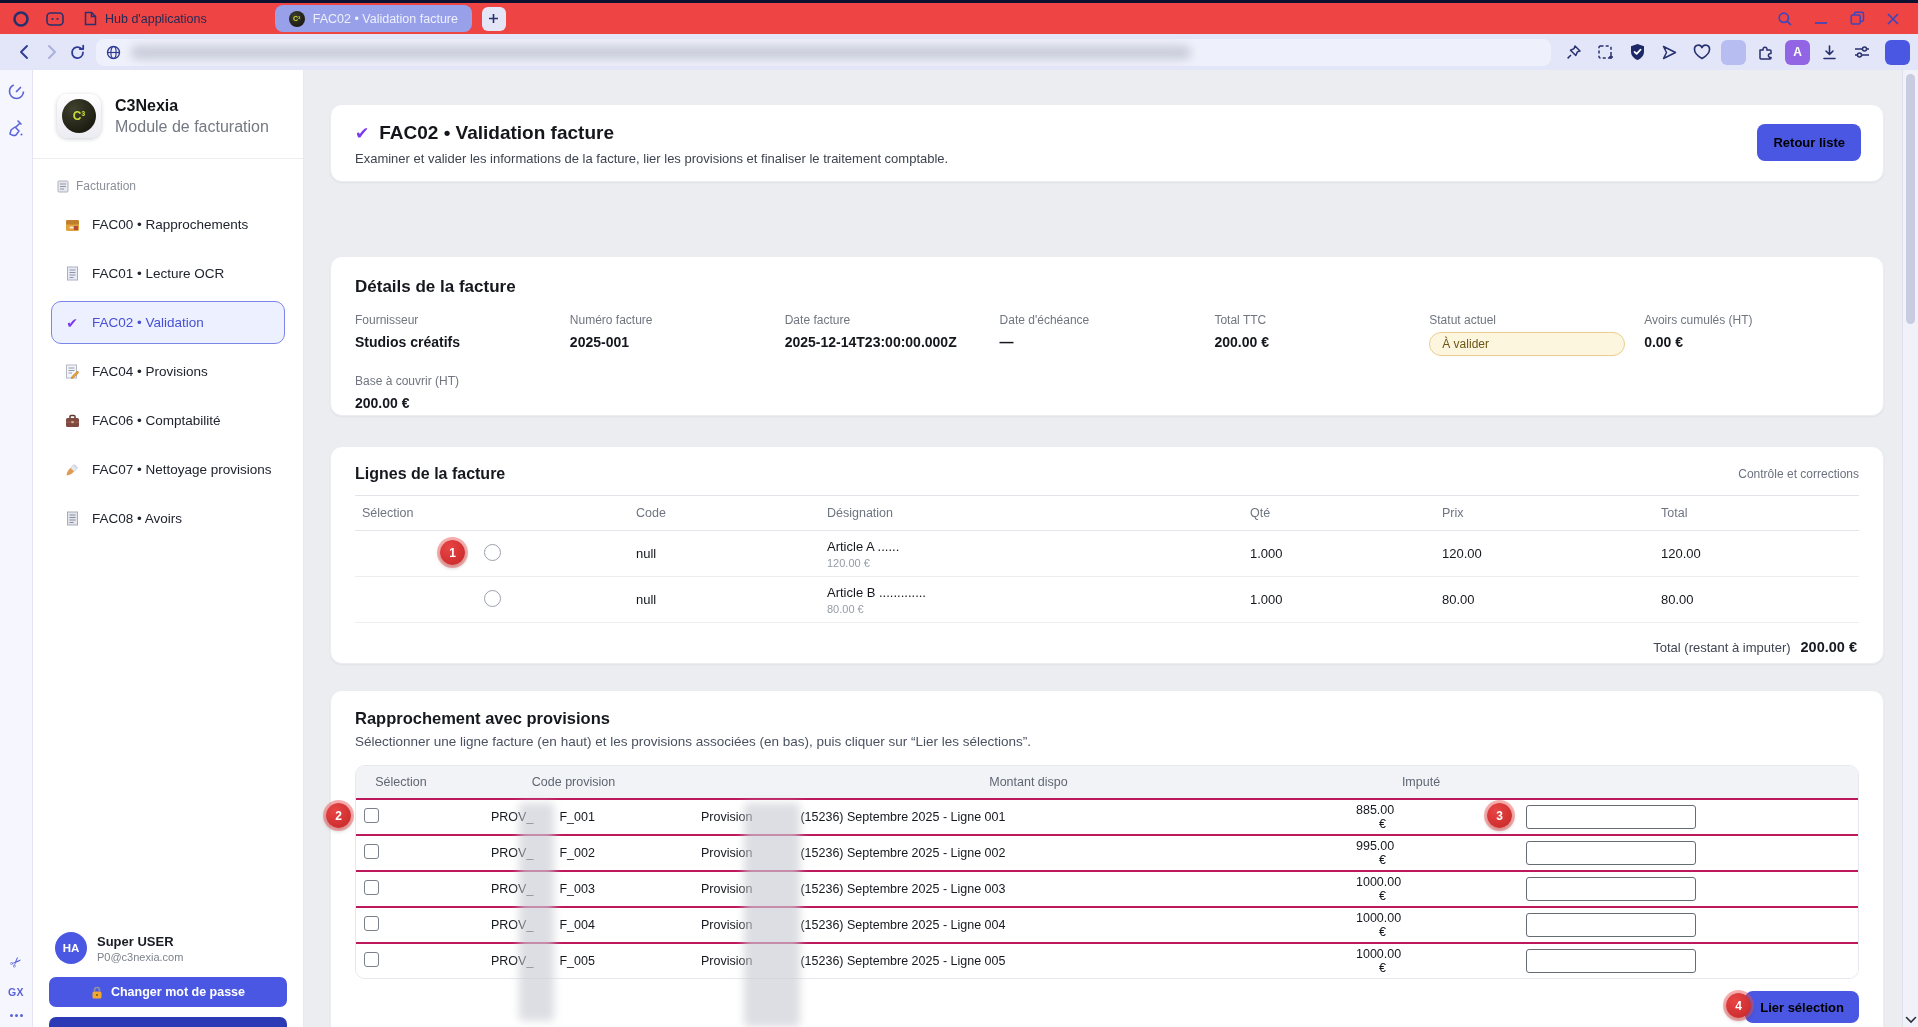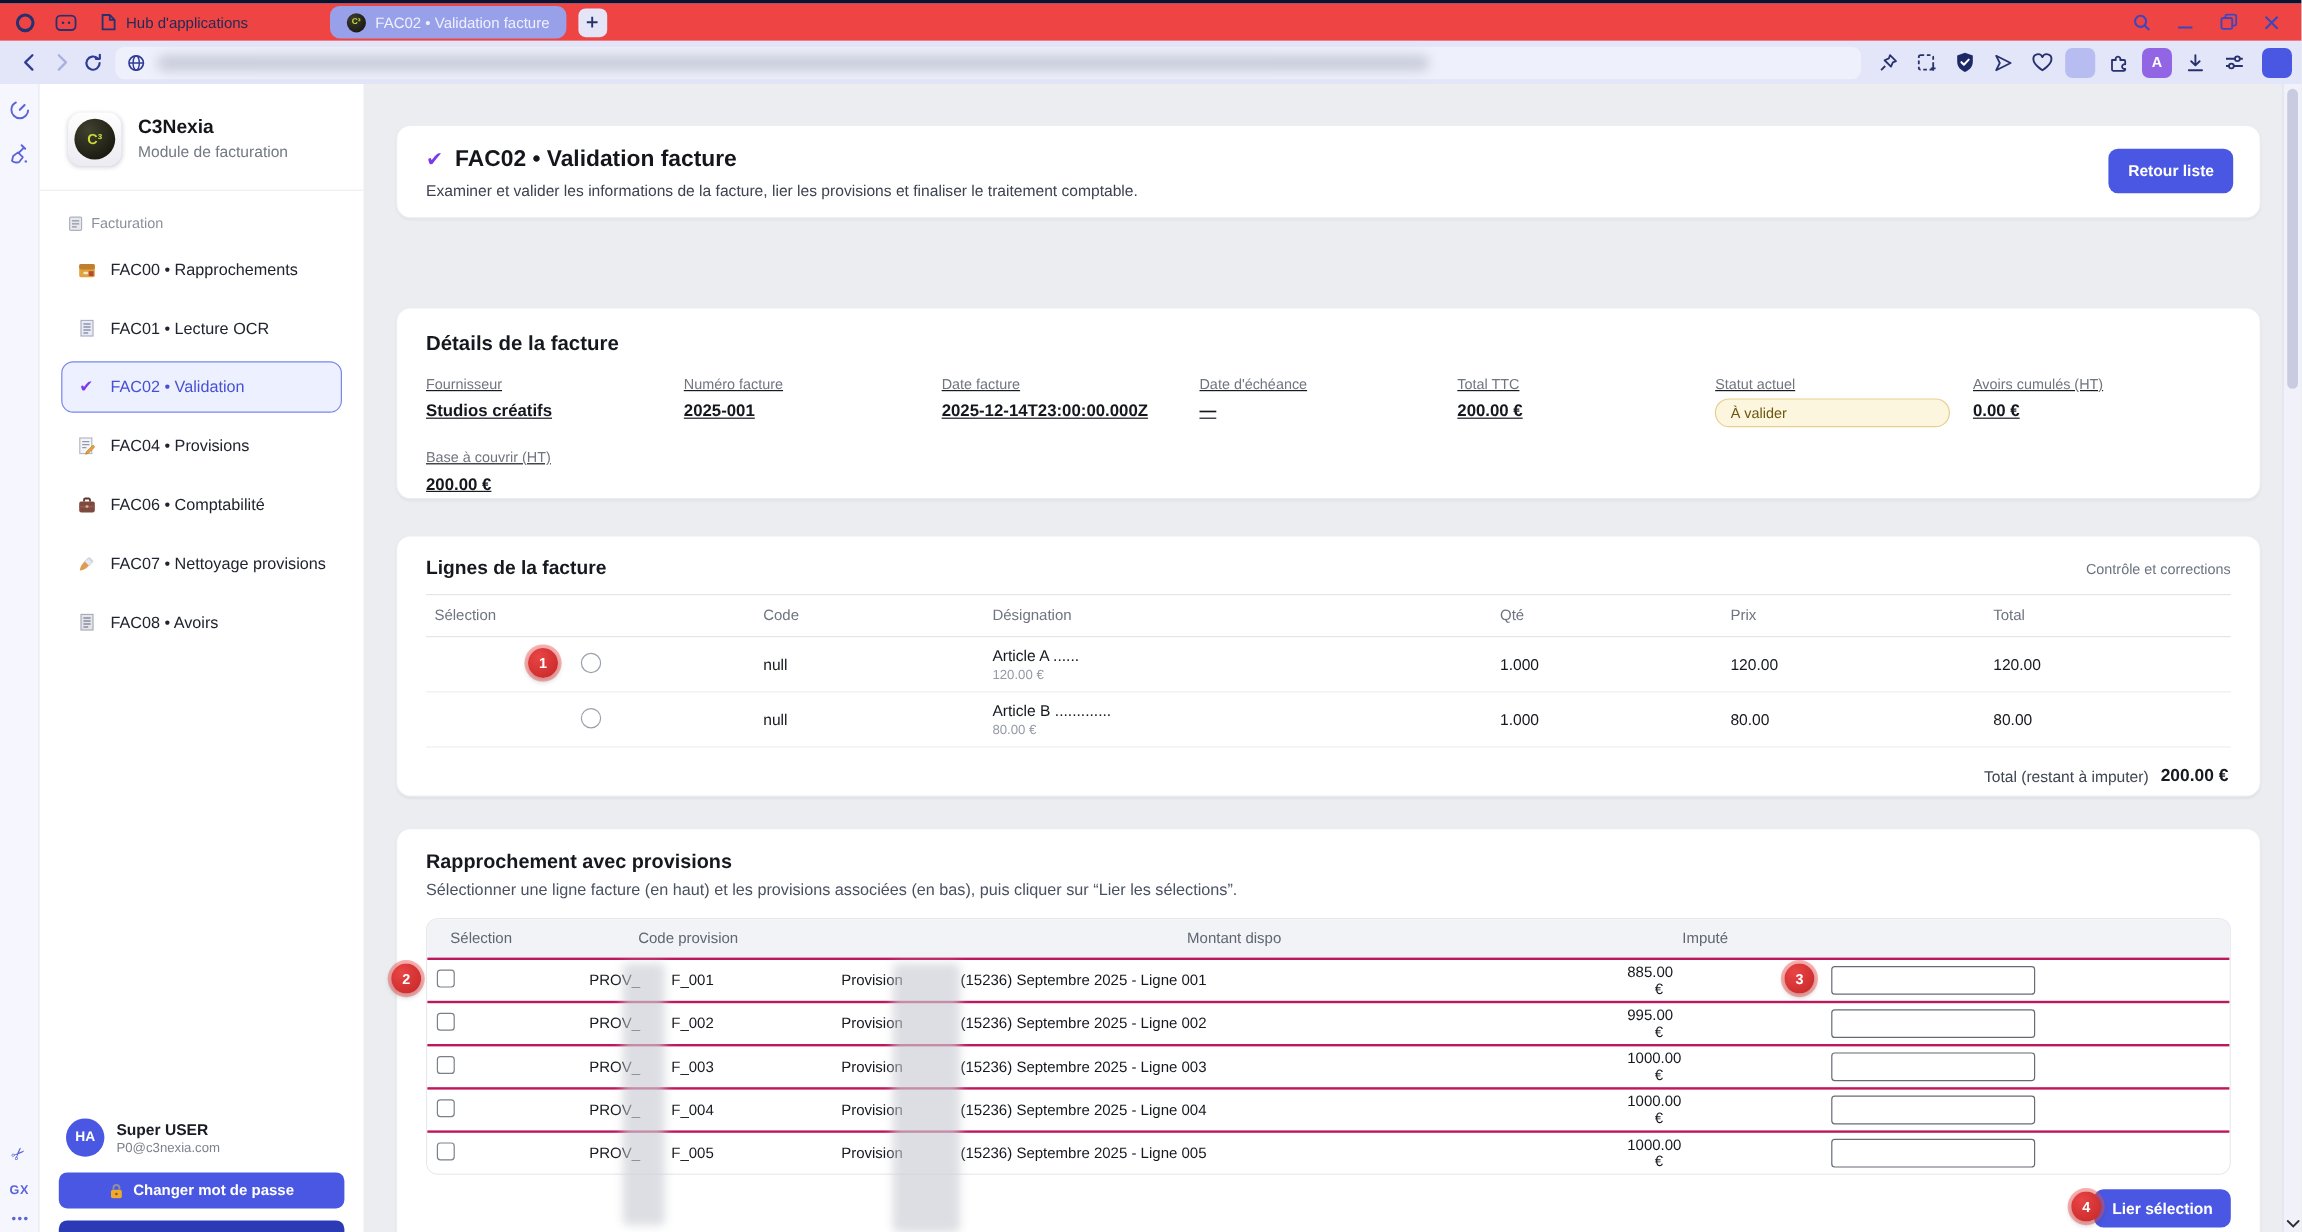--- a/index.html
+++ b/index.html
@@ -37,21 +37,21 @@
   .gxtxt{font-size:10.5px;font-weight:bold;letter-spacing:.5px;margin-bottom:16px;}
   .dots3{display:flex;gap:2px;margin-bottom:2px;}
   .dots3 i{width:3px;height:3px;border-radius:50%;background:#5a63d8;}
 
   
   .sidebar{position:absolute;top:70px;left:33px;bottom:0;width:271px;background:#fff;border-right:1px solid #e8e9ef;display:flex;flex-direction:column;}
   .brand{display:flex;align-items:center;gap:14px;padding:24px 18px 20px 24px;}
   .brand-tile{width:44px;height:44px;border-radius:11px;background:linear-gradient(#fefefe,#ebebf2);box-shadow:0 1px 4px rgba(20,25,60,.22);display:flex;align-items:center;justify-content:center;}
   .brand-circle{width:34px;height:34px;border-radius:50%;background:radial-gradient(circle at 35% 28%,#41412f,#0f0f08);color:#cddc39;font-weight:bold;font-size:12px;display:flex;align-items:center;justify-content:center;}
   .brand-name{font-size:16px;font-weight:700;color:#14161c;}
-  .brand-sub{font-size:13px;color:#737882;margin-top:3px;}
+  .brand-sub{font-size:16px;color:#737882;margin-top:3px;}
   .sb-div{border-top:1px solid #ededf1;margin:0;}
   .sect{display:flex;align-items:center;gap:7px;margin:20px 0 4px 24px;font-size:12px;color:#8a8f99;}
   .menu{padding:0 18px;}
   .mi{display:flex;align-items:center;gap:12px;height:43px;margin-top:6px;padding:0 12px;border-radius:10px;font-size:13.5px;color:#20242e;border:1px solid transparent;}
   .mi .mic{width:16px;display:flex;justify-content:center;}
   .mi.active{background:#edf0fe;border-color:#7b86ea;color:#4750d4;}
   .chk{font-family:"DejaVu Sans",sans-serif;color:#7c3aed;font-size:14px;font-weight:bold;}
   .userbox{margin-top:auto;padding:10px 16px 0;}
   .urow{display:flex;align-items:center;gap:10px;padding-left:6px;}
   .uav{width:32px;height:32px;border-radius:50%;background:#4a57e2;color:#fff;font-size:11.5px;font-weight:bold;display:flex;align-items:center;justify-content:center;}
@@ -59,26 +59,26 @@
   .umail{font-size:11px;color:#7c828c;margin-top:2px;}
   .pwbtn{margin-top:13px;width:100%;height:30px;border:none;border-radius:7px;background:#4a57e2;color:#fff;font-size:12.5px;font-weight:600;display:flex;align-items:center;justify-content:center;gap:8px;font-family:inherit;}
   .btn-sliver{margin-top:10px;height:10px;border-radius:7px 7px 0 0;background:#2c3ab6;}
 
   
   .main{position:absolute;top:70px;left:304px;right:16px;bottom:-60px;padding:0 18px 0 26px;overflow:hidden;}
   .card{background:#fff;border:1px solid #ebedf1;border-radius:12px;box-shadow:0 1px 2px rgba(18,24,48,.05);}
   .hcard{margin-top:34px;height:78px;padding:17px 22px 0 24px;display:flex;justify-content:space-between;}
   .htitle{display:flex;align-items:center;gap:10px;font-size:19px;font-weight:700;color:#14161c;}
   .hsub{font-size:13px;color:#3d434f;margin-top:7px;}
-  .btn{border:none;border-radius:8px;background:#4a57e2;color:#ffffff;font-size:13px;font-weight:600;font-family:inherit;}
+  .btn{border:none;border-radius:8px;background:#4a57e2;color:#000000;font-size:13px;font-weight:600;font-family:inherit;}
   .backbtn{height:37px;padding:0 16px;margin-top:2px;}
 
   .dcard{margin-top:74px;height:160px;padding:20px 24px;}
   .ctitle{font-size:17px;font-weight:700;color:#15181e;}
-  .dgrid{display:grid;grid-template-columns:repeat(7,1fr);margin-top:16px;row-gap:18px;text-decoration:underline;}
+  .dgrid{display:grid;grid-template-columns:repeat(7,1fr);margin-top:16px;row-gap:18px;}
   .dlab{font-size:12px;color:#70757f;}
   .dval{font-size:14px;font-weight:700;color:#14171d;margin-top:7px;}
   .pill{display:inline-block;width:196px;margin-top:5px;padding:4px 12px;border-radius:999px;background:#fcf6df;border:1px solid #e8cf8e;color:#6d5513;font-size:12px;font-weight:400;}
 
   .lcard{margin-top:30px;height:218px;padding:18px 24px 0;}
   .lhead{display:flex;justify-content:space-between;align-items:center;}
   .ctl-link{font-size:12px;color:#6b7280;}
   .lt-grid{display:grid;grid-template-columns:274px 191px 423px 192px 219px 1fr;align-items:center;}
   .lt-grid>div{padding-left:7px;}
   .lt-header{margin-top:12px;height:36px;border-top:1px solid #e3e5ea;border-bottom:1px solid #e3e5ea;color:#6e7480;font-size:12.5px;}

